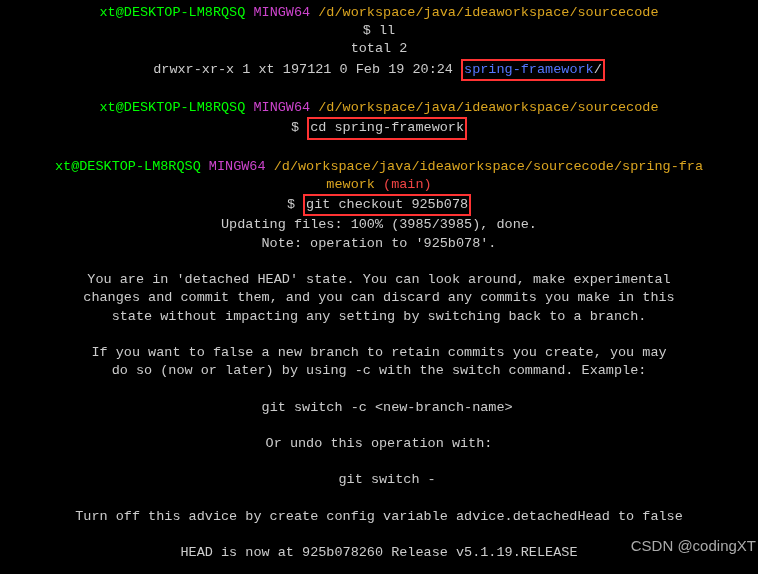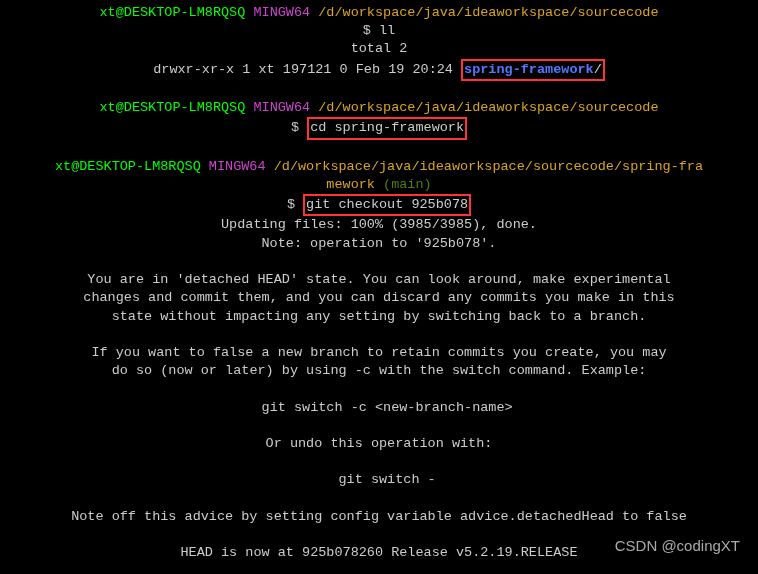--- a/index.html
+++ b/index.html
@@ -12,31 +12,31 @@
       width: 758px;
       height: 574px;
       padding: 4px 6px;
       position: relative;
       overflow: hidden;
     }
     .line { white-space: pre; }
     .user { color: #00ff00; }
     .mingw { color: #cc44cc; }
     .path { color: #daa520; }
-    .branch { color: #4d7c0f; margin-top: 28px; }
-    .dir { color: #5577ff; font-weight: bold; }
+    .branch { color: #ef4444; margin-top: 28px; }
+    .dir { color: #5577ff; }
     .box-red {
       border: 2px solid #ff3333;
       display: inline-block;
       padding: 0 1px;
     }
     .watermark {
       position: absolute;
       bottom: 18px;
-      right: 18px;
+      right: 2px;
       color: #aaaaaa;
       font-size: 15px;
       font-family: Arial, sans-serif;
     }
   </style>
 </head>
 <body>
 
 <div class="line"><span class="user">xt@DESKTOP-LM8RQSQ</span><span class="mingw"> MINGW64</span><span class="path"> /d/workspace/java/ideaworkspace/sourcecode</span></div>
 <div class="line">$ ll</div>
@@ -60,18 +60,18 @@
 <div class="line">&nbsp;</div>
 <div class="line">If you want to false a new branch to retain commits you create, you may</div>
 <div class="line">do so (now or later) by using -c with the switch command. Example:</div>
 <div class="line">&nbsp;</div>
 <div class="line">  git switch -c &lt;new-branch-name&gt;</div>
 <div class="line">&nbsp;</div>
 <div class="line">Or undo this operation with:</div>
 <div class="line">&nbsp;</div>
 <div class="line">  git switch -</div>
 <div class="line">&nbsp;</div>
-<div class="line">Note off this advice by setting config variable advice.detachedHead to false</div>
+<div class="line">Turn off this advice by create config variable advice.detachedHead to false</div>
 <div class="line">&nbsp;</div>
-<div class="line">HEAD is now at 925b078260 Release v5.2.19.RELEASE</div>
+<div class="line">HEAD is now at 925b078260 Release v5.1.19.RELEASE</div>
 <div class="line">&nbsp;</div>
 
 <div class="watermark">CSDN @codingXT</div>
 
 </body></html>

